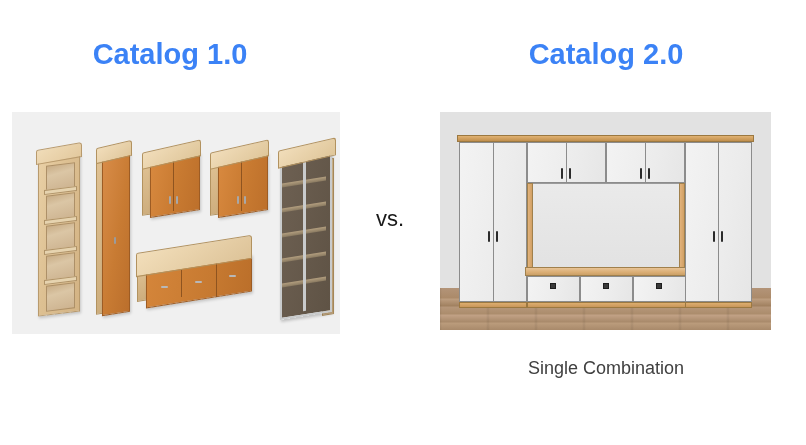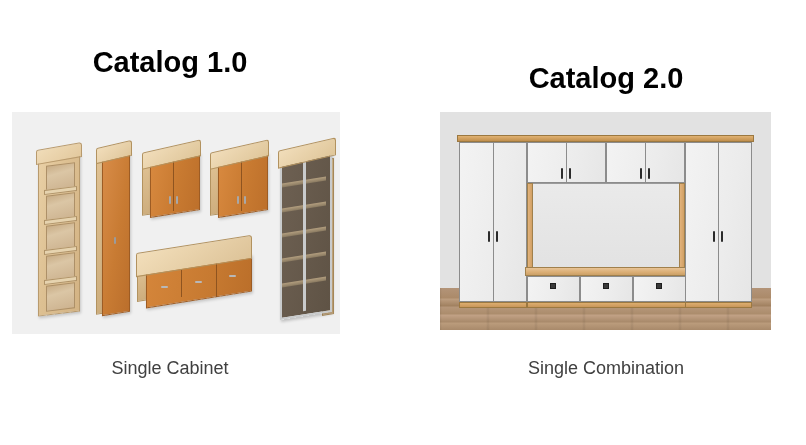--- a/index.html
+++ b/index.html
@@ -20,27 +20,26 @@
     left: 0; top: 0;
     width: 806px;
     height: 445px;
   }
 
   
   .title {
     position: absolute;
     font-weight: bold;
     font-size: 29px;
-    color: #000000;
+    color: #3b82f6;
     text-align: center;
     white-space: nowrap;
-    margin-top: 8px;
   }
   #title-left  { left: 0px;   top: 38px; width: 340px; }
-  #title-right { left: 440px; top: 54px; width: 332px; }
+  #title-right { left: 440px; top: 38px; width: 332px; }
 
   
   #vs-label {
     position: absolute;
     left: 340px;
     top: 206px;
     width: 100px;
     text-align: center;
     font-size: 22px;
     color: #1a1a1a;
@@ -351,20 +350,21 @@
       <div class="gshelf" style="top:63px;"></div>
       <div class="gshelf" style="top:88px;"></div>
       <div class="gshelf" style="top:113px;"></div>
       <div class="gshelf" style="top:138px;"></div>
       <div class="mull"></div>
       <div class="lid"></div>
     </div>
 
   </div>
 
+  <div id="vs-label">vs.</div>
 
   <div class="panel" id="panel-right">
 
     <div id="floor"></div>
 
     <div id="unit">
 
       <div class="wood-trim" style="left:0px; top:0px; width:297px; height:7px;"></div>
 
       <div class="cab-white" style="left:2px; top:7px; width:68px; height:160px;"></div>
@@ -401,17 +401,16 @@
 
       <div class="cab-white" style="left:228px; top:7px; width:67px; height:160px;"></div>
       <div class="door-seam" style="left:261px; top:8px; height:158px;"></div>
       <div class="hdl-v" style="left:256px; top:96px;"></div>
       <div class="hdl-v" style="left:264px; top:96px;"></div>
       <div class="plinth" style="left:228px; top:167px; width:67px;"></div>
 
     </div>
   </div>
 
-  <div class="caption" id="caption-left">Single Cabinet</div>
 
   <div class="caption" id="caption-right">Single Combination</div>
 
 </div>
 
 </body></html>

